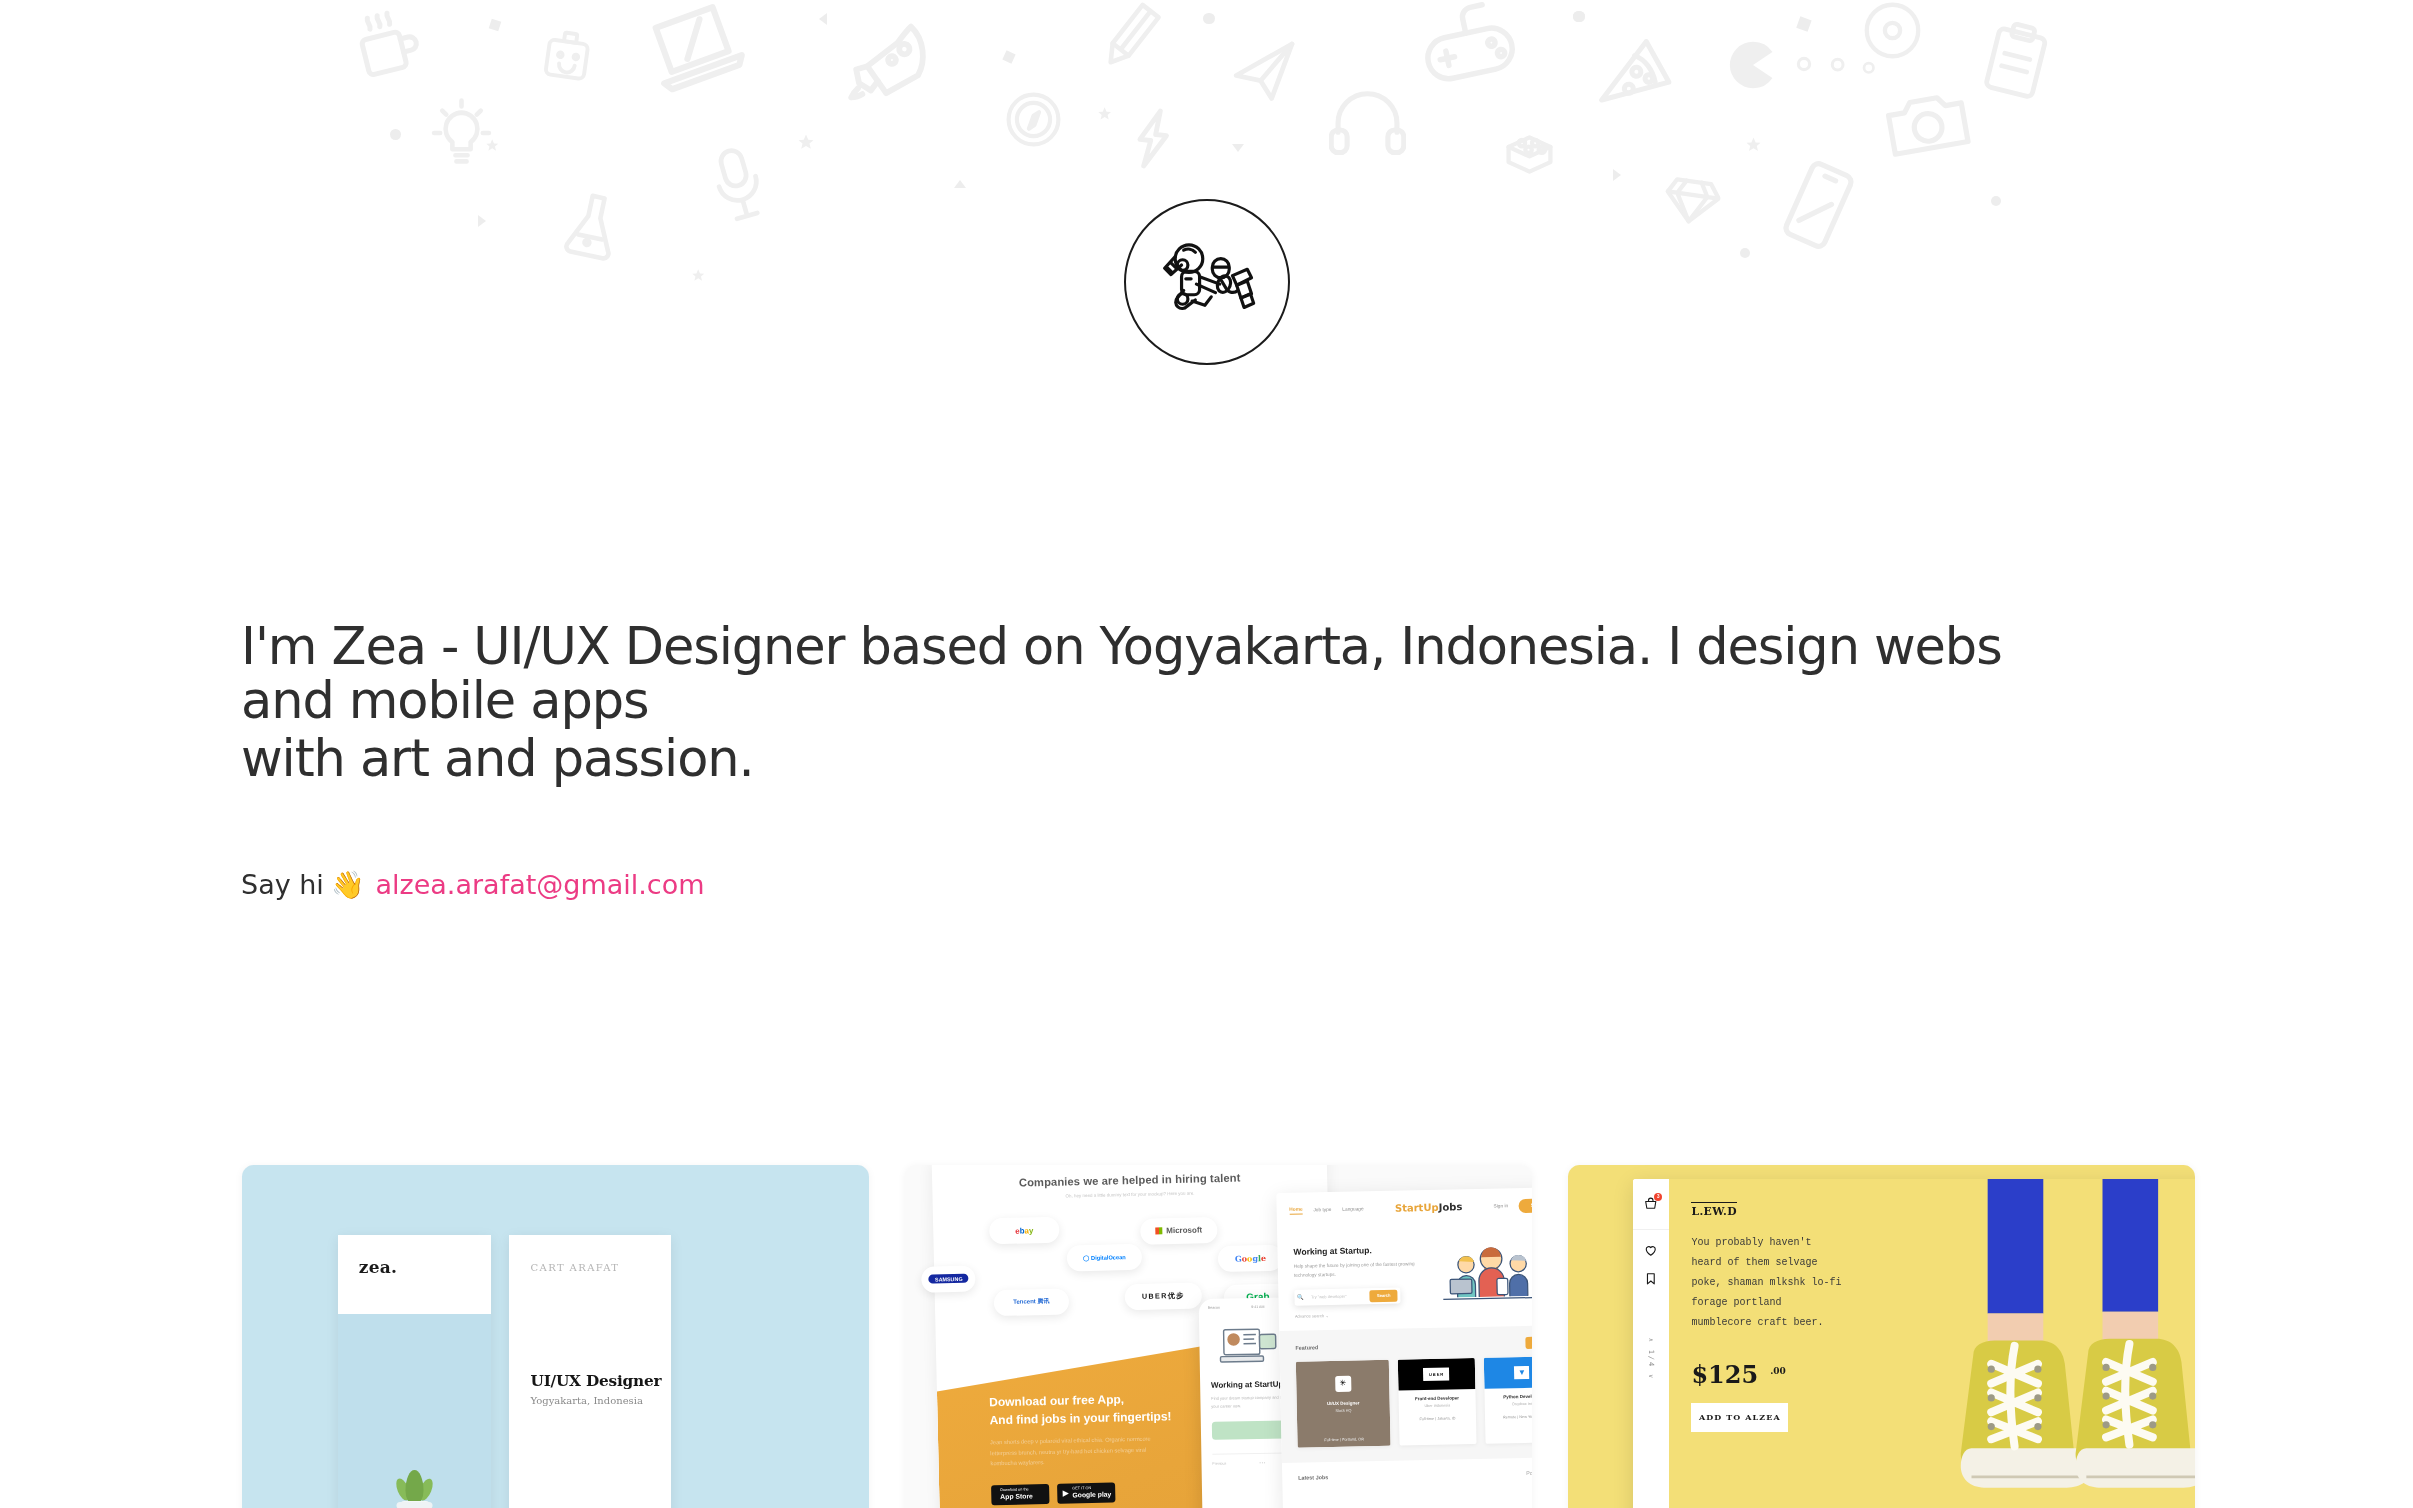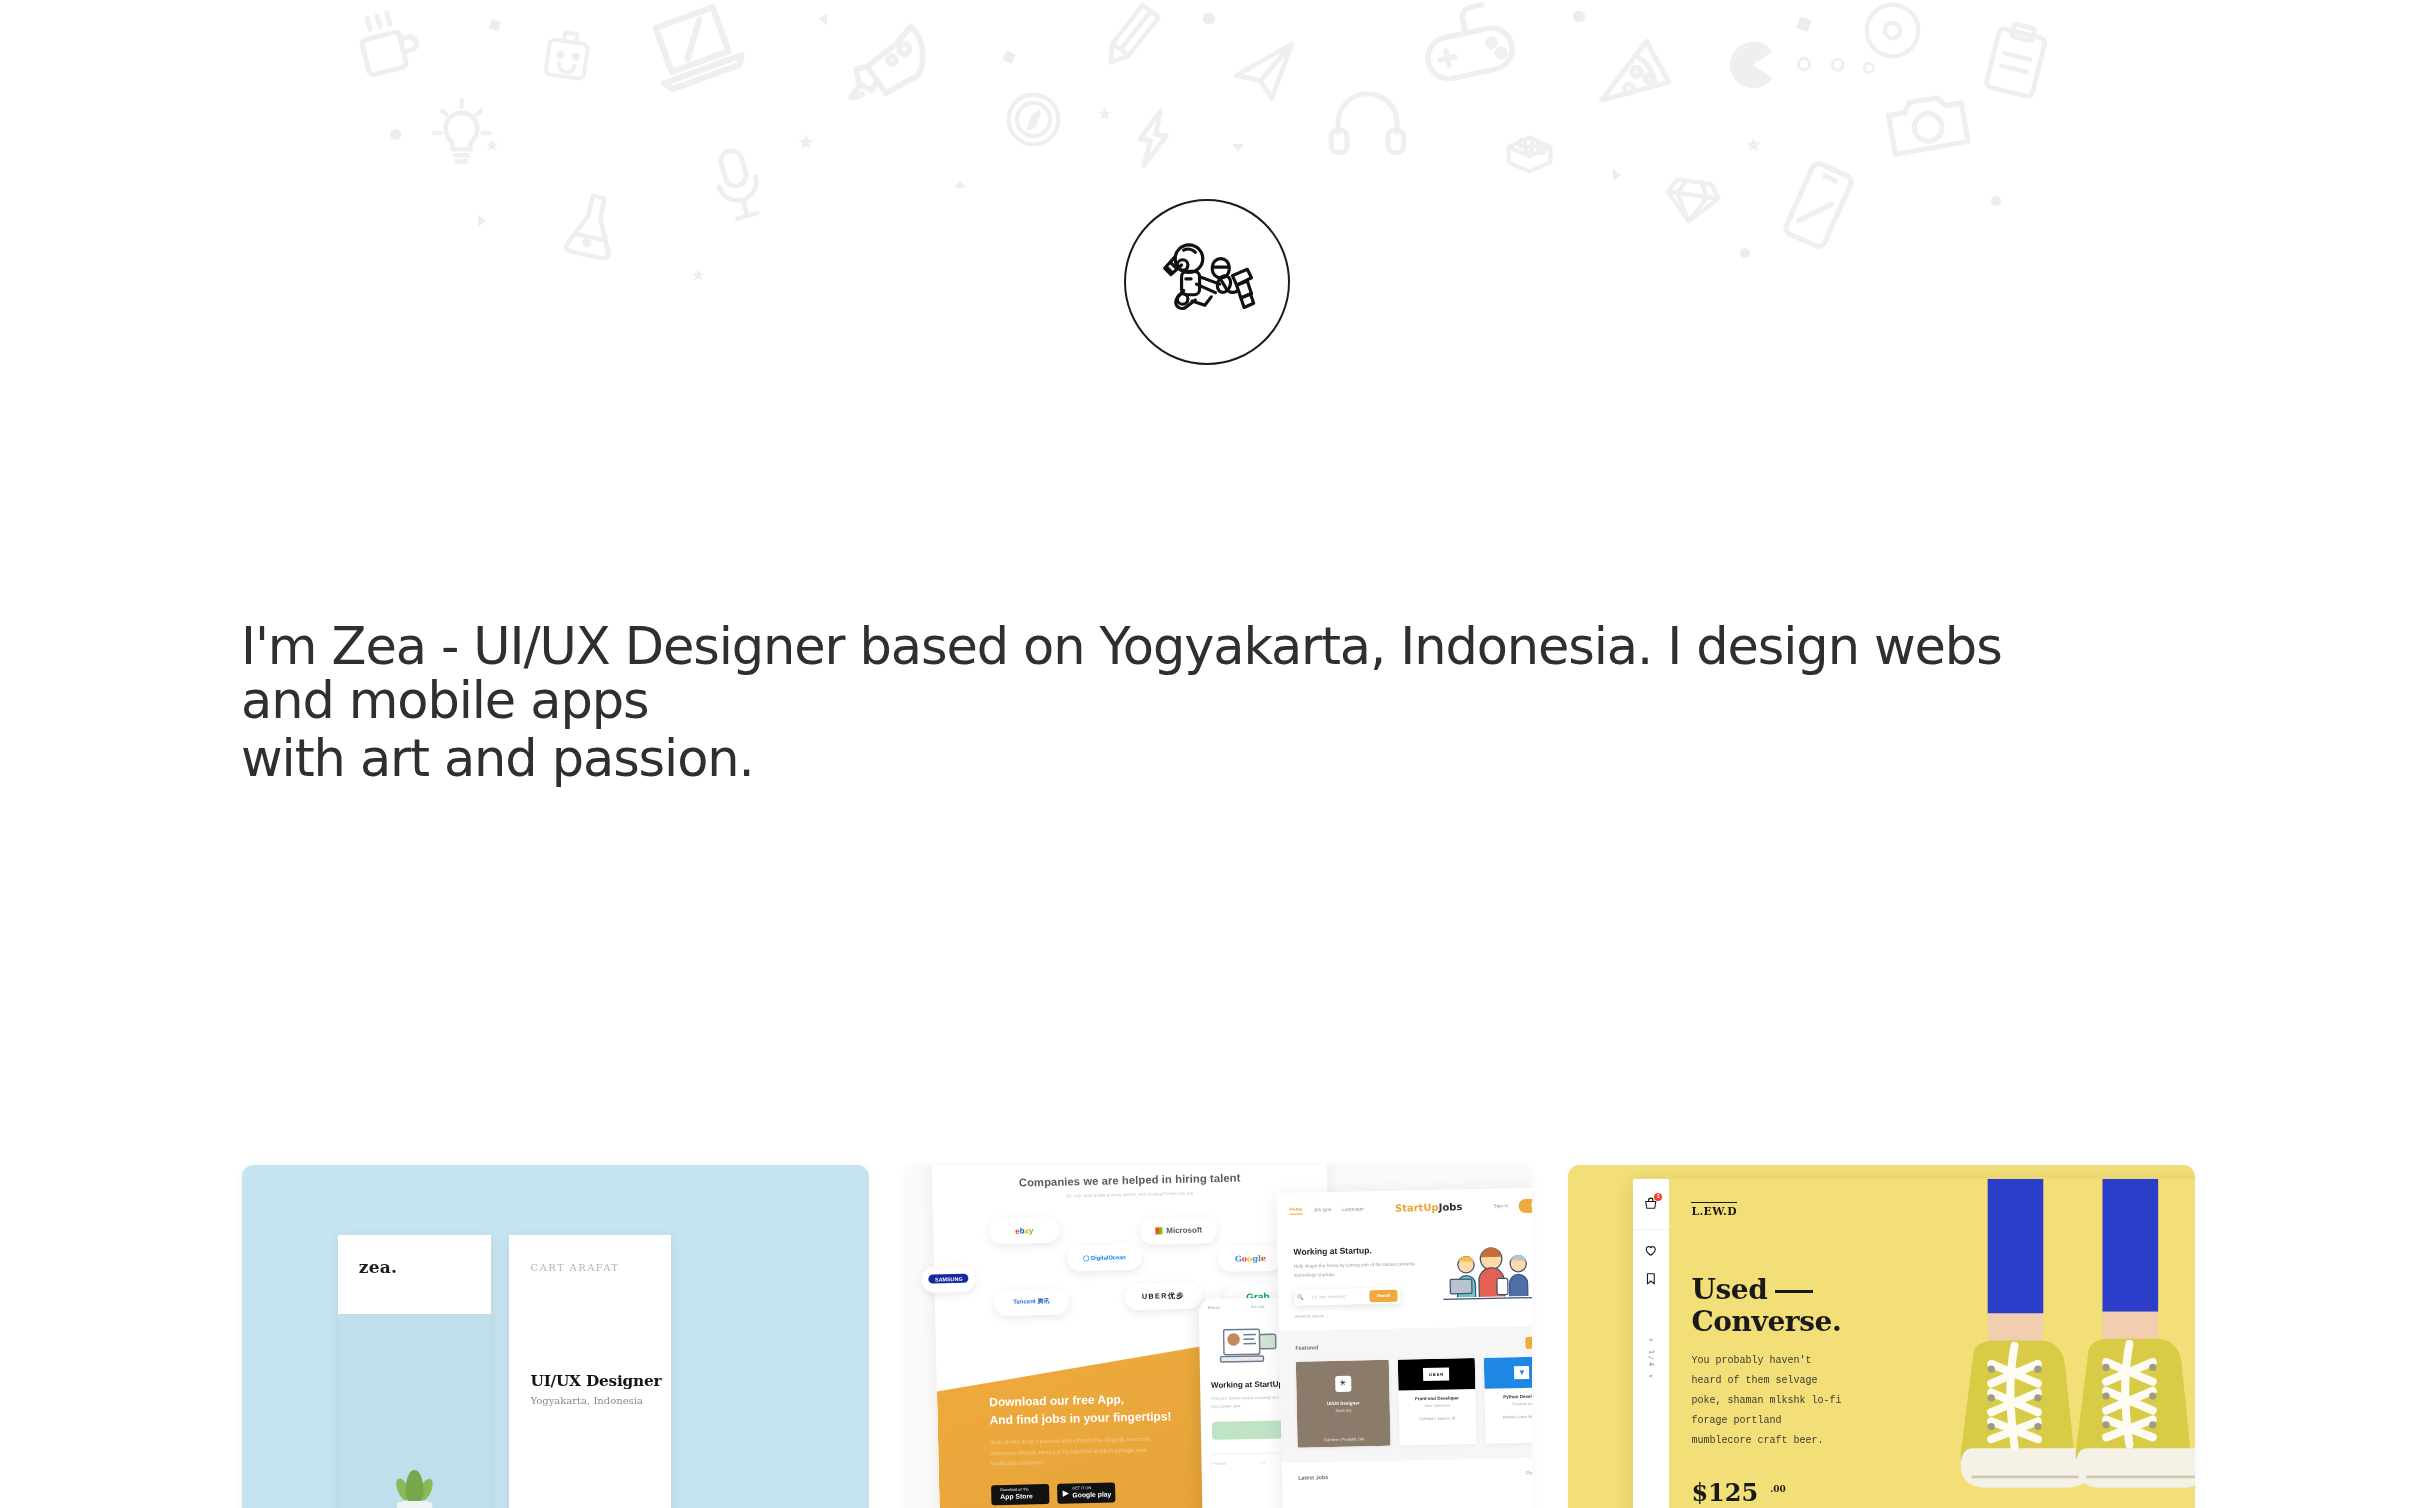--- a/index.html
+++ b/index.html
@@ -509,20 +509,25 @@
       </svg>
     </div>
   </div>
 
   <div class="hero">
     <h1>
       <span>I'm Zea - UI/UX Designer based on Yogyakarta, Indonesia. I</span>
       <span>design webs and mobile apps</span>
       <span class="l3">with art and passion.</span>
     </h1>
+    <div class="sayhi">
+      <span class="txt">Say hi</span>
+      <span class="wave">👋</span>
+      <a class="mail" href="#">alzea.arafat@gmail.com</a>
+    </div>
   </div>
 
   <div class="cards">
 
     <div class="card card-1">
       <div class="c1-a">
         <div class="logo-zea">zea.</div>
         <div class="photo">
           <div class="plant">
             <div class="leaf2"></div>
@@ -723,24 +728,20 @@
           </div>
           <div class="pag">
             <span style="font-size:6.3px;">∧</span>
             <span>1/4</span>
             <span style="font-size:6.3px;">∨</span>
           </div>
         </div>
 
         <div class="c3-body">
           <div class="c3-brand">L.EW.D</div>
-          <div class="c3-h">
-            <span>Used</span><span class="dash"></span><br>
-            <span>Converse.</span>
-          </div>
           <div class="c3-p">You probably haven't heard of them selvage poke, shaman mlkshk lo-fi forage portland mumblecore craft beer.</div>
           <div class="c3-price">
             <span>$125</span><sup>.00</sup>
           </div>
           <div class="c3-cart">ADD TO ALZEA</div>
 
           <div class="shoes">
             <svg viewBox="0 0 360 400" fill="none">
 
               <path d="M120 0h62v150h-62z" fill="#2b3ec9"></path>

